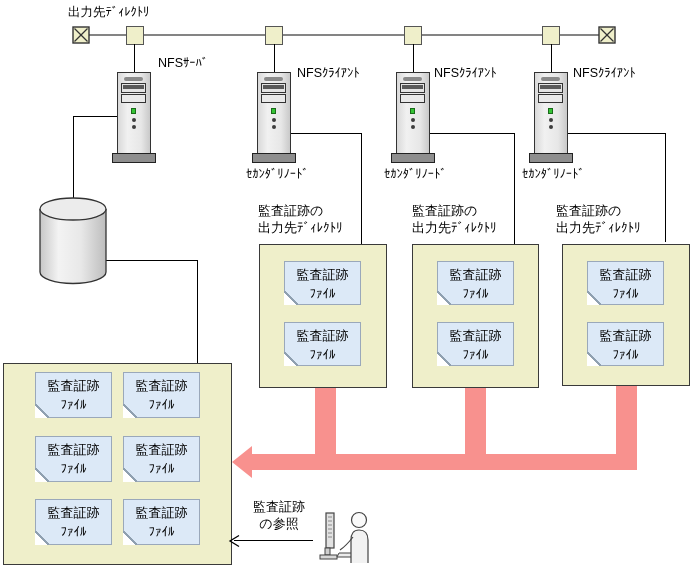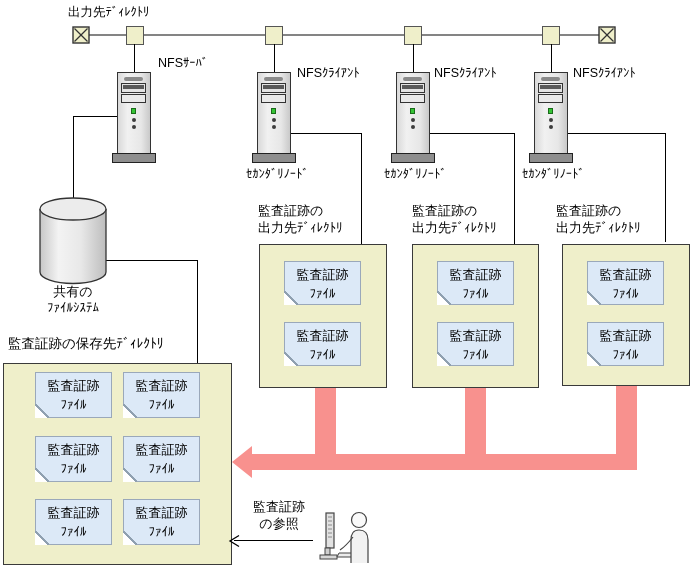--- a/index.html
+++ b/index.html
@@ -153,22 +153,20 @@
       <linearGradient id="cyl" x1="0" y1="0" x2="1" y2="0">
         <stop offset="0" stop-color="#c7c7c7"></stop>
           <stop offset="0.28" stop-color="#f3f3f3"></stop>
         <stop offset="0.62" stop-color="#e8e8e8"></stop>
           <stop offset="1" stop-color="#bdbdbd"></stop>
       </linearGradient>
     </defs>
     <path d="M1,12 L1,75 A33,11.5 0 0 0 67,75 L67,12" fill="url(#cyl)" stroke="#333" stroke-width="1.3"></path>
     <ellipse cx="34" cy="12" rx="33" ry="11" fill="#ececec" stroke="#333" stroke-width="1.3"></ellipse>
   </svg>
-  <div class="lbl ctr" style="left:23px;top:284px;width:100px;line-height:16px;">共有の
-ﾌｧｲﾙｼｽﾃﾑ</div>
 
   <div class="lbl" style="left:258px;top:202px;line-height:17px;">監査証跡の
 出力先ﾃﾞｨﾚｸﾄﾘ</div>
   <div class="lbl" style="left:412px;top:202px;line-height:17px;" data_bind="">監査証跡の
 出力先ﾃﾞｨﾚｸﾄﾘ</div>
   <div class="lbl" style="left:556px;top:202px;line-height:17px;">監査証跡の
 出力先ﾃﾞｨﾚｸﾄﾘ</div>
 
   <div class="dirbox" style="left:259px;top:244px;width:128px;height:144px;"></div>
   <div class="dirbox" style="left:412px;top:244px;width:127px;height:144px;"></div>
@@ -180,21 +178,20 @@
 ﾌｧｲﾙ</div>
   <div class="note" style="left:437px;top:261px;height:44px;">監査証跡
 ﾌｧｲﾙ</div>
   <div class="note" style="left:437px;top:322px;height:44px;">監査証跡
 ﾌｧｲﾙ</div>
   <div class="note" style="left:587px;top:261px;height:44px;">監査証跡
 ﾌｧｲﾙ</div>
   <div class="note" style="left:587px;top:322px;height:44px;">監査証跡
 ﾌｧｲﾙ</div>
 
-  <div class="lbl" style="left:8px;top:336px;font-size:13.5px;">監査証跡の保存先ﾃﾞｨﾚｸﾄﾘ</div>
   <div class="dirbox" style="left:3px;top:363px;width:229px;height:202px;"></div>
   <div class="note" style="left:35px;top:372px;height:46px;">監査証跡
 ﾌｧｲﾙ</div>
   <div class="note" style="left:123px;top:372px;height:46px;">監査証跡
 ﾌｧｲﾙ</div>
   <div class="note" style="left:35px;top:436px;height:46px;">監査証跡
 ﾌｧｲﾙ</div>
   <div class="note" style="left:123px;top:436px;height:46px;">監査証跡
 ﾌｧｲﾙ</div>
   <div class="note" style="left:35px;top:499px;height:46px;">監査証跡

